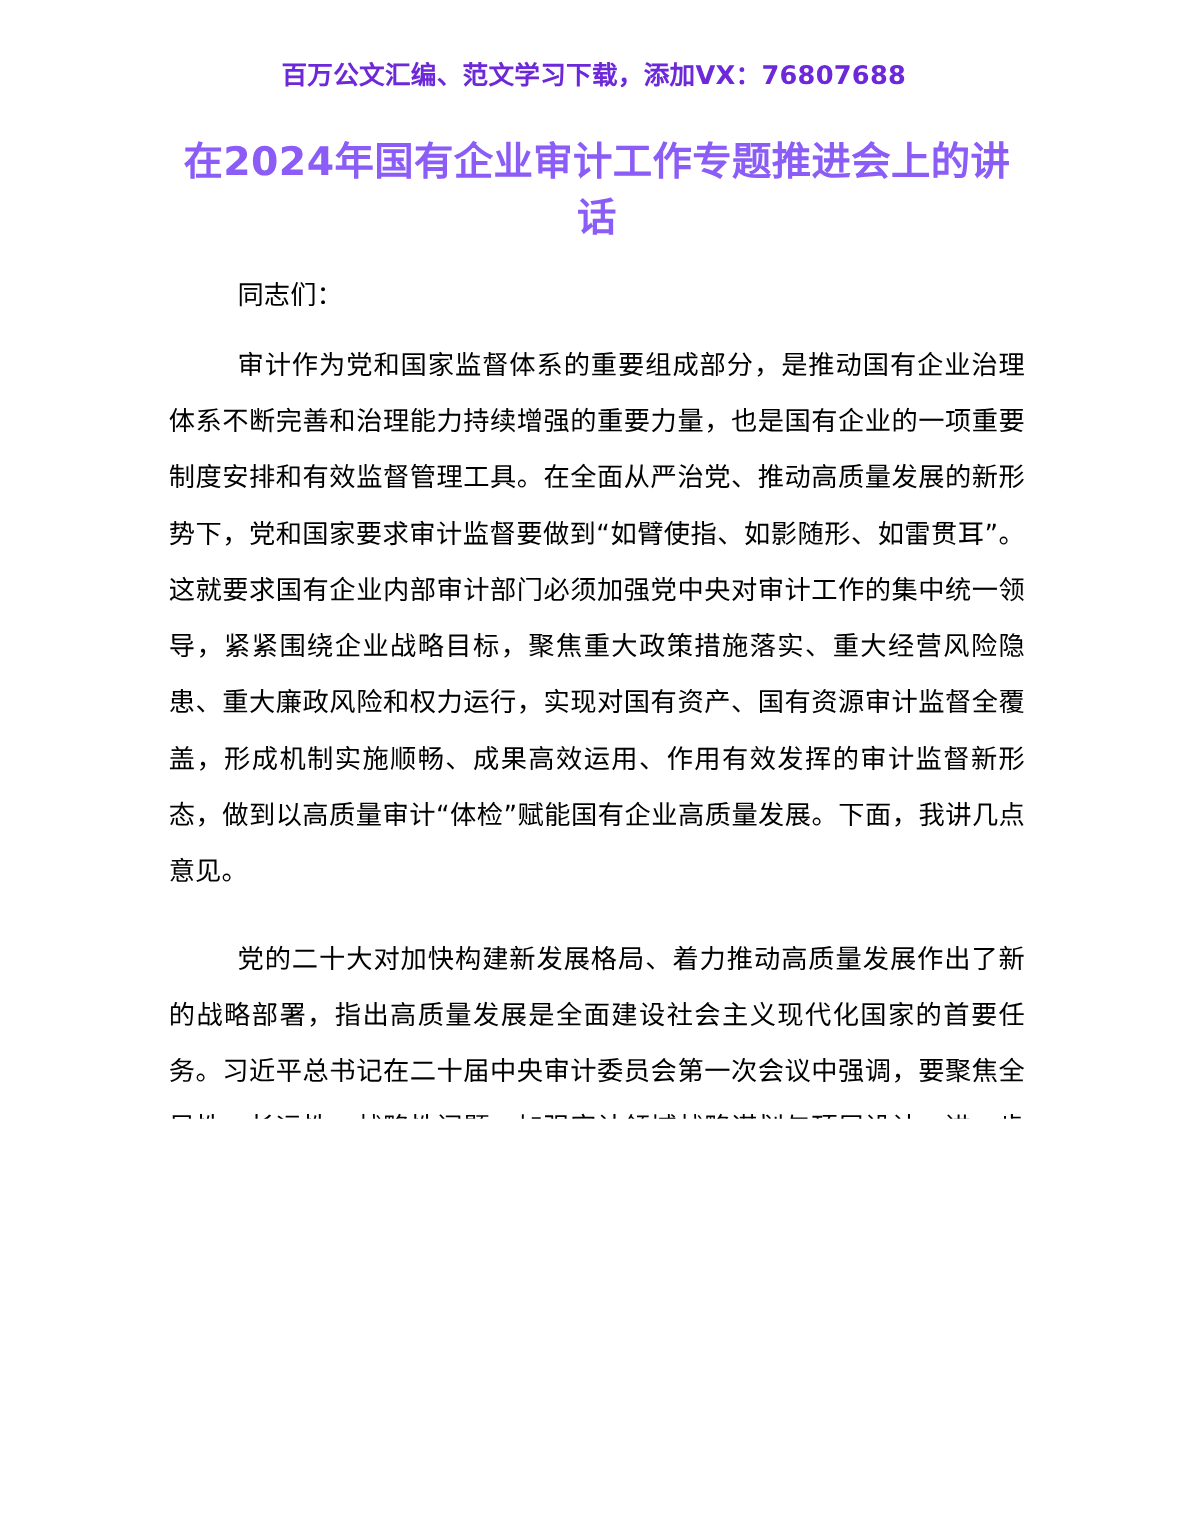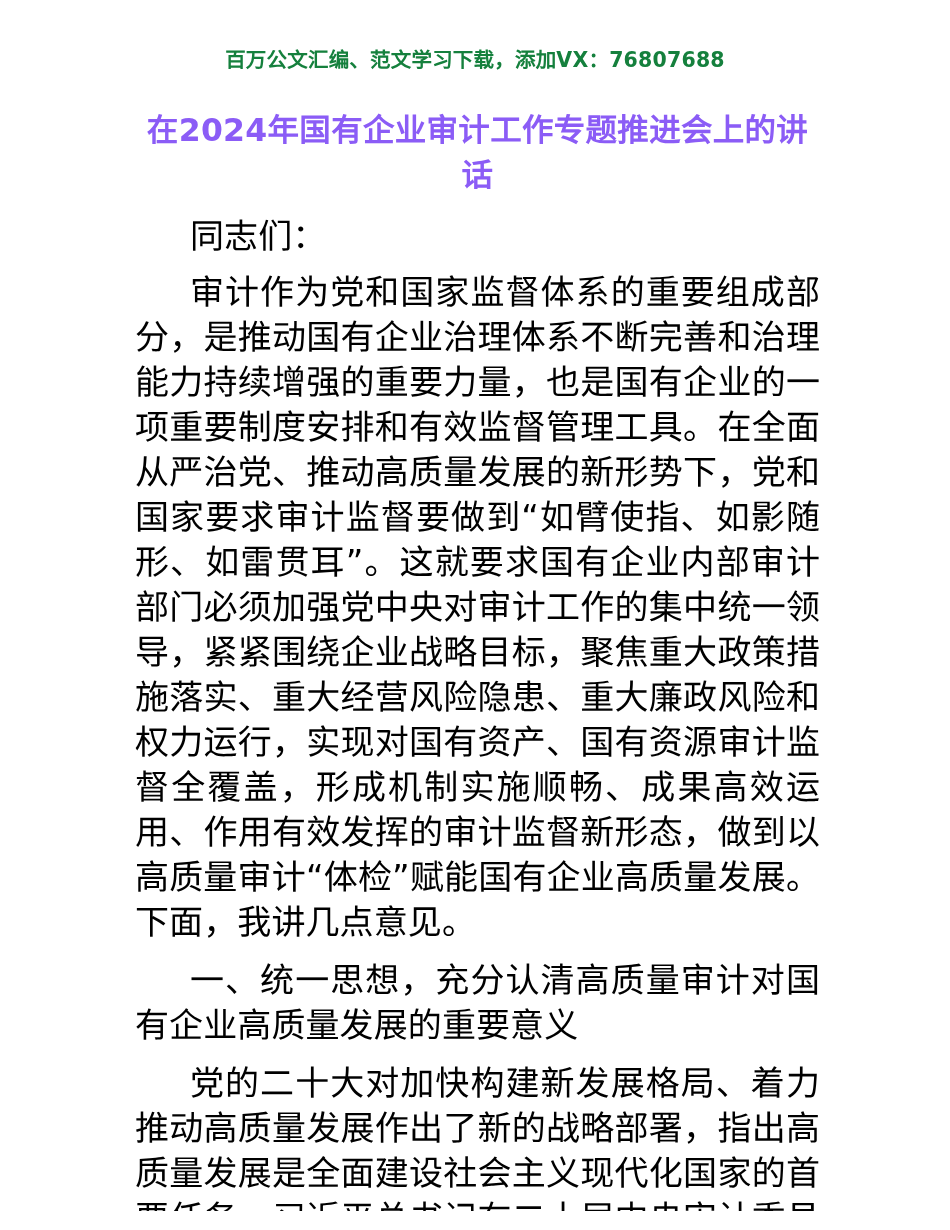--- a/index.html
+++ b/index.html
@@ -19,21 +19,21 @@
     -webkit-font-smoothing: antialiased;
   }
 
   
   .promo-header {
     position: absolute;
     top: 50px;
     left: 0;
     width: 950px;
     text-align: center;
-    color: #15803d;
+    color: #6d28d9;
     font-size: 20.5px;
     font-weight: 700;
     letter-spacing: 0.2px;
     white-space: nowrap;
     line-height: 1;
   }
 
   
   .doc-body {
     position: absolute;
@@ -47,21 +47,21 @@
     font-weight: 700;
     line-height: 45px;
     text-align: center;
     color: #8b5cf6;
     letter-spacing: 0.3px;
     margin: 0 0 16px 0;
     word-break: break-all;
   }
 
   .para {
-    font-size: 34px;
+    font-size: 21px;
     font-weight: 400;
     line-height: 45px;
     color: #000000;
     margin: 0 0 1px 0;
     text-align: justify;
     text-justify: inter-ideograph;
     text-indent: 55px;
     letter-spacing: 0.1px;
     word-break: break-all;
   }
@@ -95,20 +95,19 @@
     <h1 class="doc-title">在2024年国有企业审计工作专题推进会上的讲话</h1>
 
     <p class="para salutation">同志们：</p>
 
     <div class="spacer-sm"></div>
 
     <p class="para">审计作为党和国家监督体系的重要组成部分，是推动国有企业治理体系不断完善和治理能力持续增强的重要力量，也是国有企业的一项重要制度安排和有效监督管理工具。在全面从严治党、推动高质量发展的新形势下，党和国家要求审计监督要做到“如臂使指、如影随形、如雷贯耳”。这就要求国有企业内部审计部门必须加强党中央对审计工作的集中统一领导，紧紧围绕企业战略目标，聚焦重大政策措施落实、重大经营风险隐患、重大廉政风险和权力运行，实现对国有资产、国有资源审计监督全覆盖，形成机制实施顺畅、成果高效运用、作用有效发挥的审计监督新形态，做到以高质量审计“体检”赋能国有企业高质量发展。下面，我讲几点意见。</p>
 
     <div class="spacer-md"></div>
 
-    <p class="para section-heading">一、统一思想，充分认清高质量审计对国有企业高质量发展的重要意义</p>
 
     <div class="spacer-md"></div>
 
     <p class="para clip-bottom">党的二十大对加快构建新发展格局、着力推动高质量发展作出了新的战略部署，指出高质量发展是全面建设社会主义现代化国家的首要任务。习近平总书记在二十届中央审计委员会第一次会议中强调，要聚焦全局性、长远性、战略性问题，加强审计领域战略谋划与顶层设计，进一步推进新时代审计工作高质量发展，以有力有效的审计监督服务保障党和国家工作大</p>
 
   </div>
 </div>
 
 </body></html>

